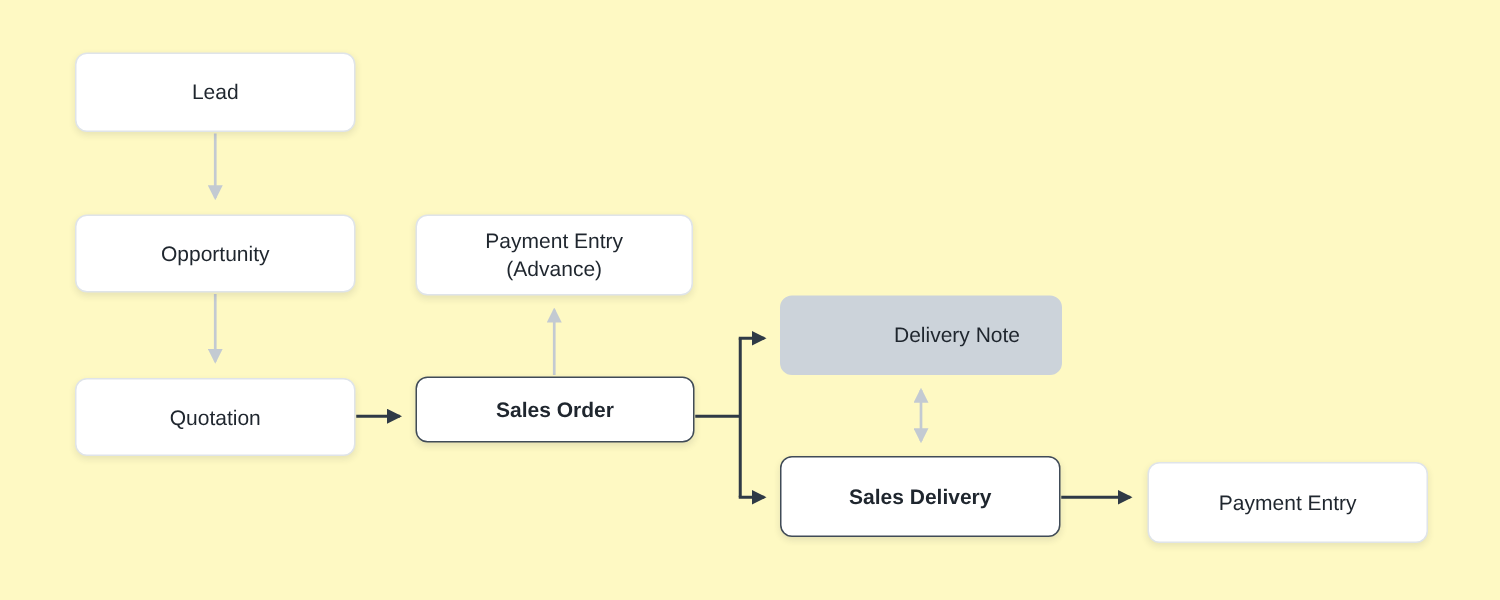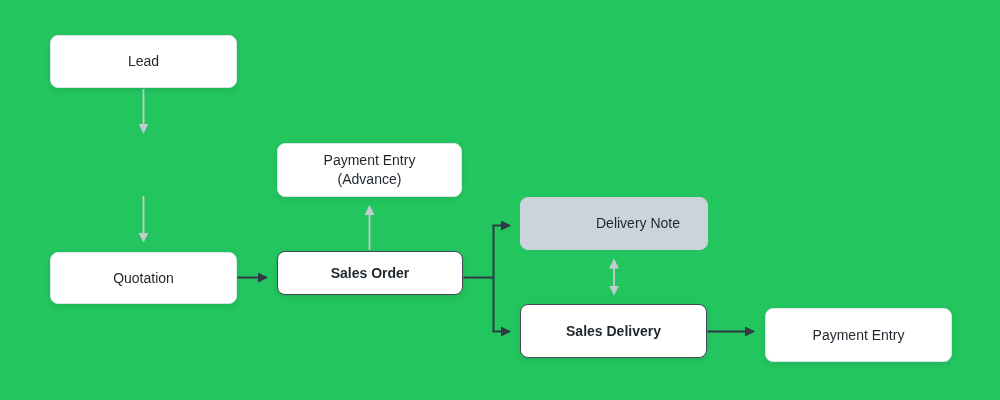--- a/index.html
+++ b/index.html
@@ -1,20 +1,20 @@
 <!DOCTYPE html>
 <html><head>
 <meta charset="utf-8">
 <style>
   html, body { margin: 0; padding: 0; background: #ffffff; }
   .canvas {
     position: relative;
     width: 1000px;
     height: 400px;
-    background: #22c55e;
+    background: #fef9c3;
     font-family: "Liberation Sans", sans-serif;
     overflow: hidden;
   }
   .edges {
     position: absolute;
     left: 0; top: 0;
     width: 1000px; height: 400px;
     pointer-events: none;
   }
   .node {
@@ -90,20 +90,23 @@
 
     <path class="stroke-gray" d="M614 260 V294" marker-start="url(#ah-gray)" marker-end="url(#ah-gray)"></path>
 
     <path class="stroke-dark" d="M707.5 331.5 H753.5" marker-end="url(#ah-dark)"></path>
   </svg>
 
   <div class="node node-default n-lead">
     <span class="node-label">Lead</span>
   </div>
 
+  <div class="node node-default n-opportunity">
+    <span class="node-label">Opportunity</span>
+  </div>
 
   <div class="node node-default n-quotation">
     <span class="node-label">Quotation</span>
   </div>
 
   <div class="node node-default n-payment-entry-advance">
     <span class="node-label">Payment Entry
 (Advance)</span>
   </div>
 

